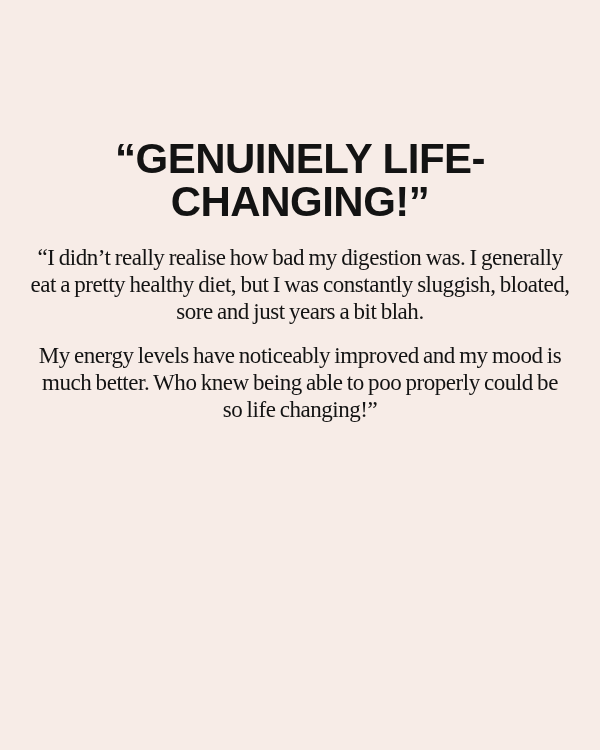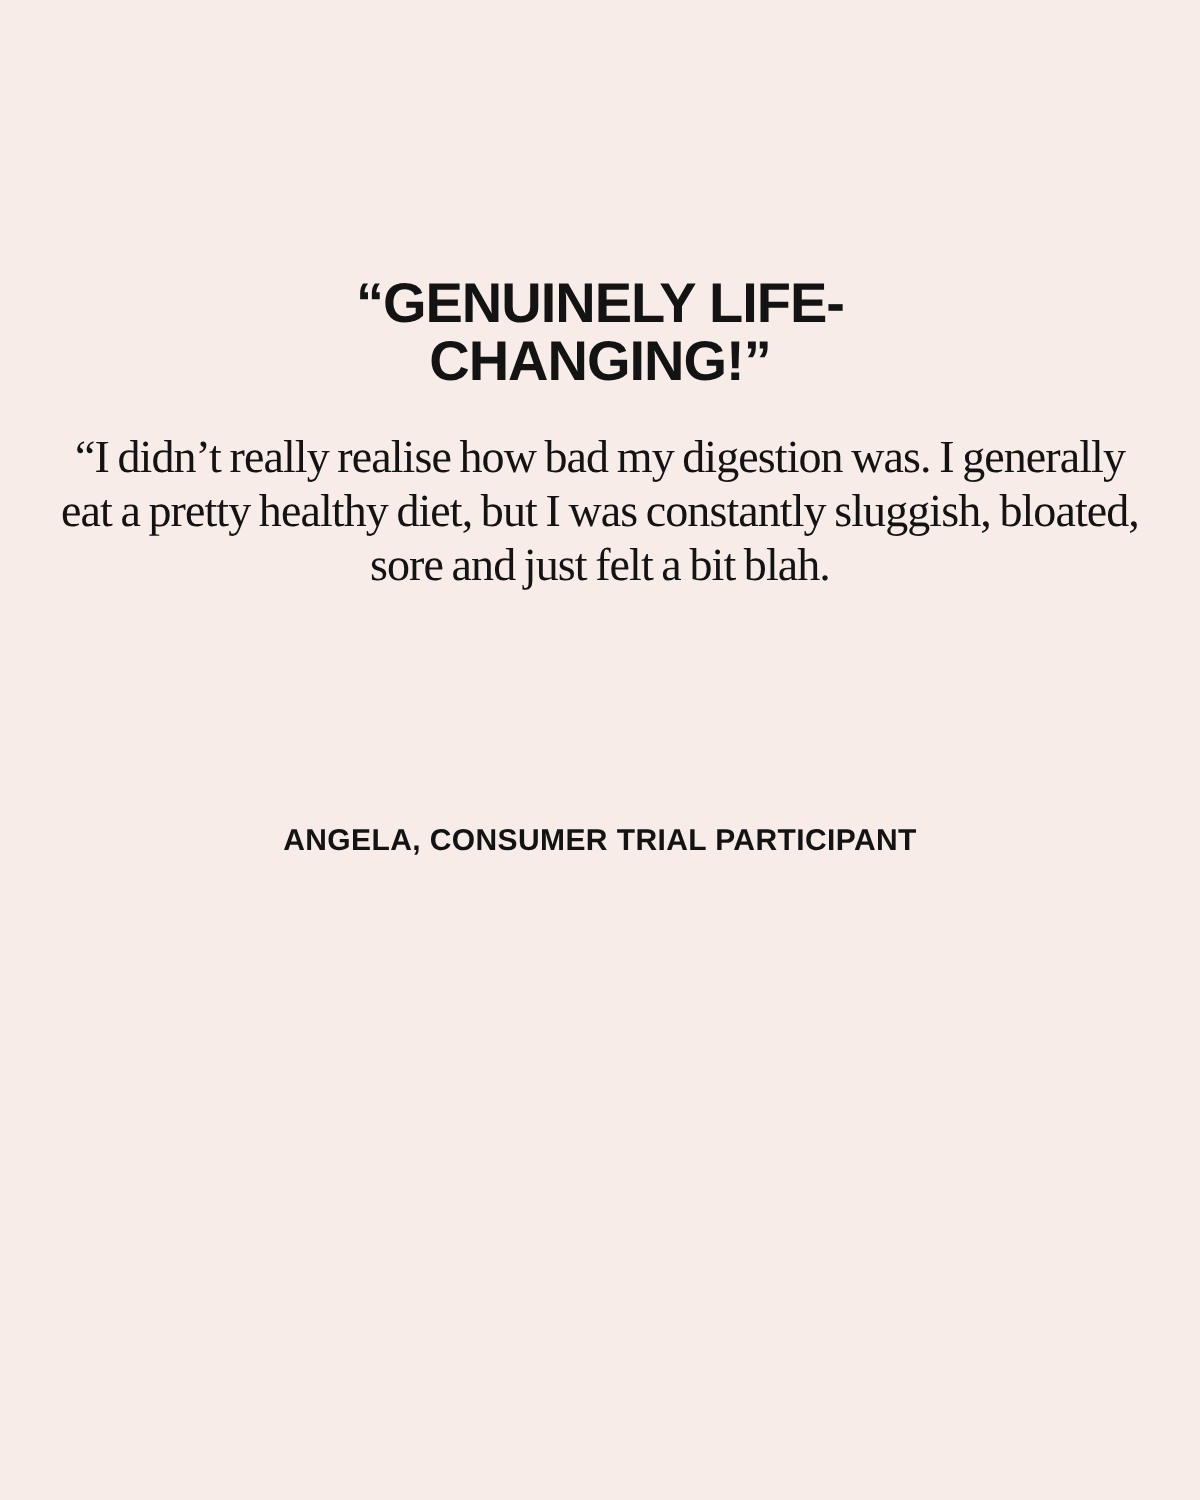--- a/index.html
+++ b/index.html
@@ -18,21 +18,21 @@
     background: #f7ece7;
     color: #131313;
     padding: 138px 20px 0 20px;
     text-align: center;
     overflow: hidden;
   }
   .headline {
     margin: 0;
     font-family: "Liberation Sans", sans-serif;
     font-weight: 700;
-    font-size: 28px;
+    font-size: 42px;
     line-height: 1.02;
     letter-spacing: -0.5px;
     white-space: pre-line;
   }
   .quote {
     margin-top: 20px;
     font-family: "Liberation Serif", serif;
     font-size: 23px;
     line-height: 27px;
     letter-spacing: -0.02em;
@@ -54,17 +54,19 @@
 </head>
 <body>
 
 <div class="card" style="background: rgb(247, 236, 231); color: rgb(19, 19, 19);">
   <h1 class="headline">“GENUINELY LIFE-
 CHANGING!”</h1>
 
   <div class="quote">
     <p>“I didn’t really realise how bad my digestion was. I generally
 eat a pretty healthy diet, but I was constantly sluggish, bloated,
-sore and just felt a bit blah.</p>
+sore and just years a bit blah.</p>
+    <p>My energy levels have noticeably improved and my mood is
+much better. Who knew being able to poo properly could be
+so life changing!”</p>
   </div>
 
-  <div class="attribution">ANGELA, CONSUMER TRIAL PARTICIPANT</div>
 </div>
 
 </body></html>

